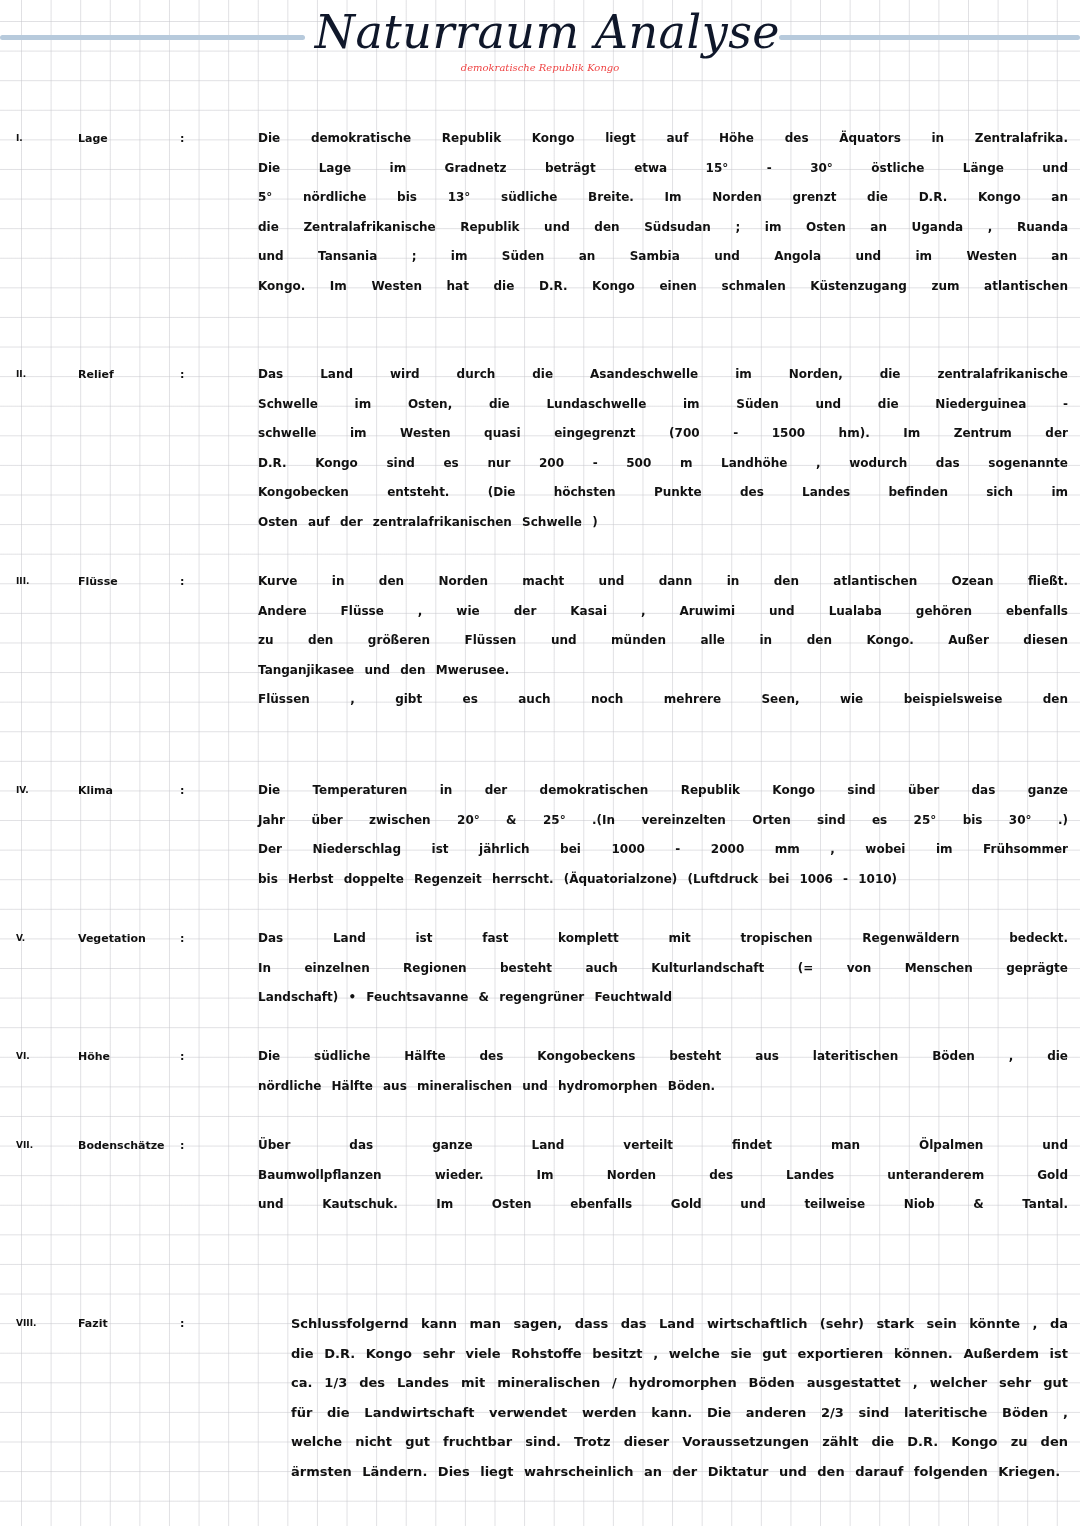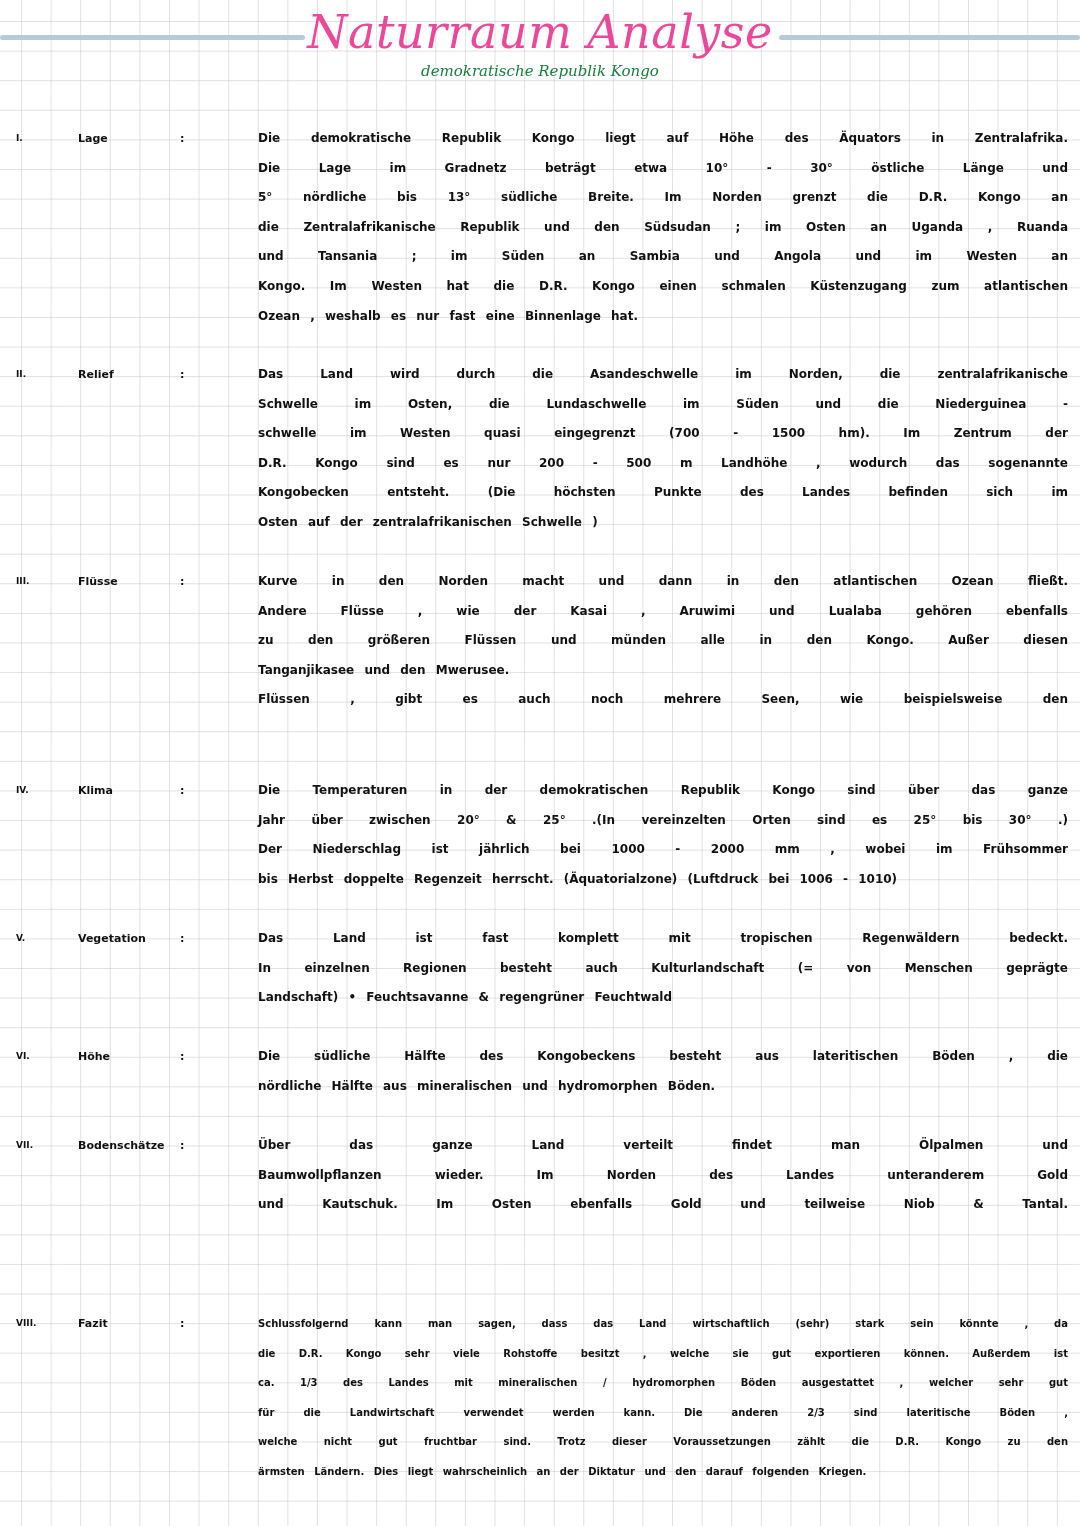--- a/index.html
+++ b/index.html
@@ -24,38 +24,38 @@
     border-radius: 3px;
     background: #b7cadc;
   }
   .title-rule.left { left: 0; width: 305px; }
   .title-rule.right { left: 779px; width: 301px; }
   .title {
     position: absolute;
     top: 2px;
     left: 300px;
     width: 480px;
-    text-align: center;
+    text-align: right;
     font-family: "DejaVu Serif", serif;
     font-style: italic;
     font-size: 46px;
     letter-spacing: 0.5px;
-    color: #ec4899;
+    color: #0f172a;
     line-height: 60px;
   }
   .subtitle {
     position: absolute;
     top: 62px;
     left: 340px;
     width: 400px;
     text-align: center;
     font-family: "DejaVu Serif", serif;
     font-style: italic;
-    font-size: 15px;
-    color: #15803d;
+    font-size: 10px;
+    color: #ef4444;
   }
   .section {
     position: absolute;
     left: 0;
     width: 1080px;
   }
   .num {
     position: absolute;
     left: 16px;
     font-size: 9px;
@@ -87,43 +87,42 @@
     height: 29.6px;
     line-height: 29.6px;
     font-size: 12px;
     white-space: nowrap;
     text-align: justify;
     text-align-last: justify;
     word-spacing: 6px;
     font-weight: 700;
   }
   .line.last { text-align-last: left; }
-  .section.small .line { font-size: 10px; }
+  .section.small .line { font-size: 13px; padding-left: 33px; }
 </style>
 </head>
 <body>
 
 <div class="title-rule left"></div>
 <div class="title-rule right"></div>
 <div class="title">Naturraum Analyse</div>
 <div class="subtitle">demokratische Republik Kongo</div>
 
 <div id="sections">
     <div class="section" style="top: 124px;">
       <span class="num">I.</span>
       <span class="label">Lage</span>
       <span class="colon">:</span>
       <div class="body">
         <span class="line">Die demokratische Republik Kongo liegt auf Höhe des Äquators in Zentralafrika.</span>
-        <span class="line">Die Lage im Gradnetz beträgt etwa 10° - 30° östliche Länge und</span>
+        <span class="line">Die Lage im Gradnetz beträgt etwa 15° - 30° östliche Länge und</span>
         <span class="line">5° nördliche bis 13° südliche Breite. Im Norden grenzt die D.R. Kongo an</span>
         <span class="line">die Zentralafrikanische Republik und den Südsudan ; im Osten an Uganda , Ruanda</span>
         <span class="line">und Tansania ; im Süden an Sambia und Angola und im Westen an</span>
         <span class="line">Kongo. Im Westen hat die D.R. Kongo einen schmalen Küstenzugang zum atlantischen</span>
-        <span class="line last">Ozean , weshalb es nur fast eine Binnenlage hat.</span>
       </div>
     </div>
     <div class="section" style="top: 360px;">
       <span class="num">II.</span>
       <span class="label">Relief</span>
       <span class="colon">:</span>
       <div class="body">
         <span class="line">Das Land wird durch die Asandeschwelle im Norden, die zentralafrikanische</span>
         <span class="line">Schwelle im Osten, die Lundaschwelle im Süden und die Niederguinea -</span>
         <span class="line">schwelle im Westen quasi eingegrenzt (700 - 1500 hm). Im Zentrum der</span>

